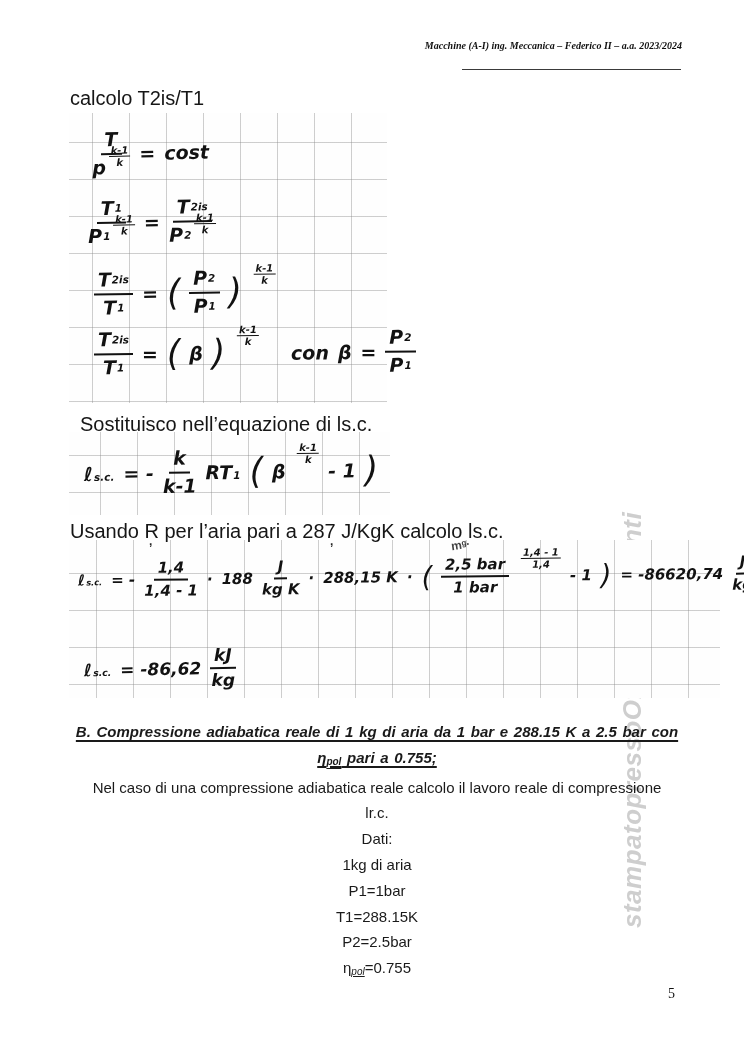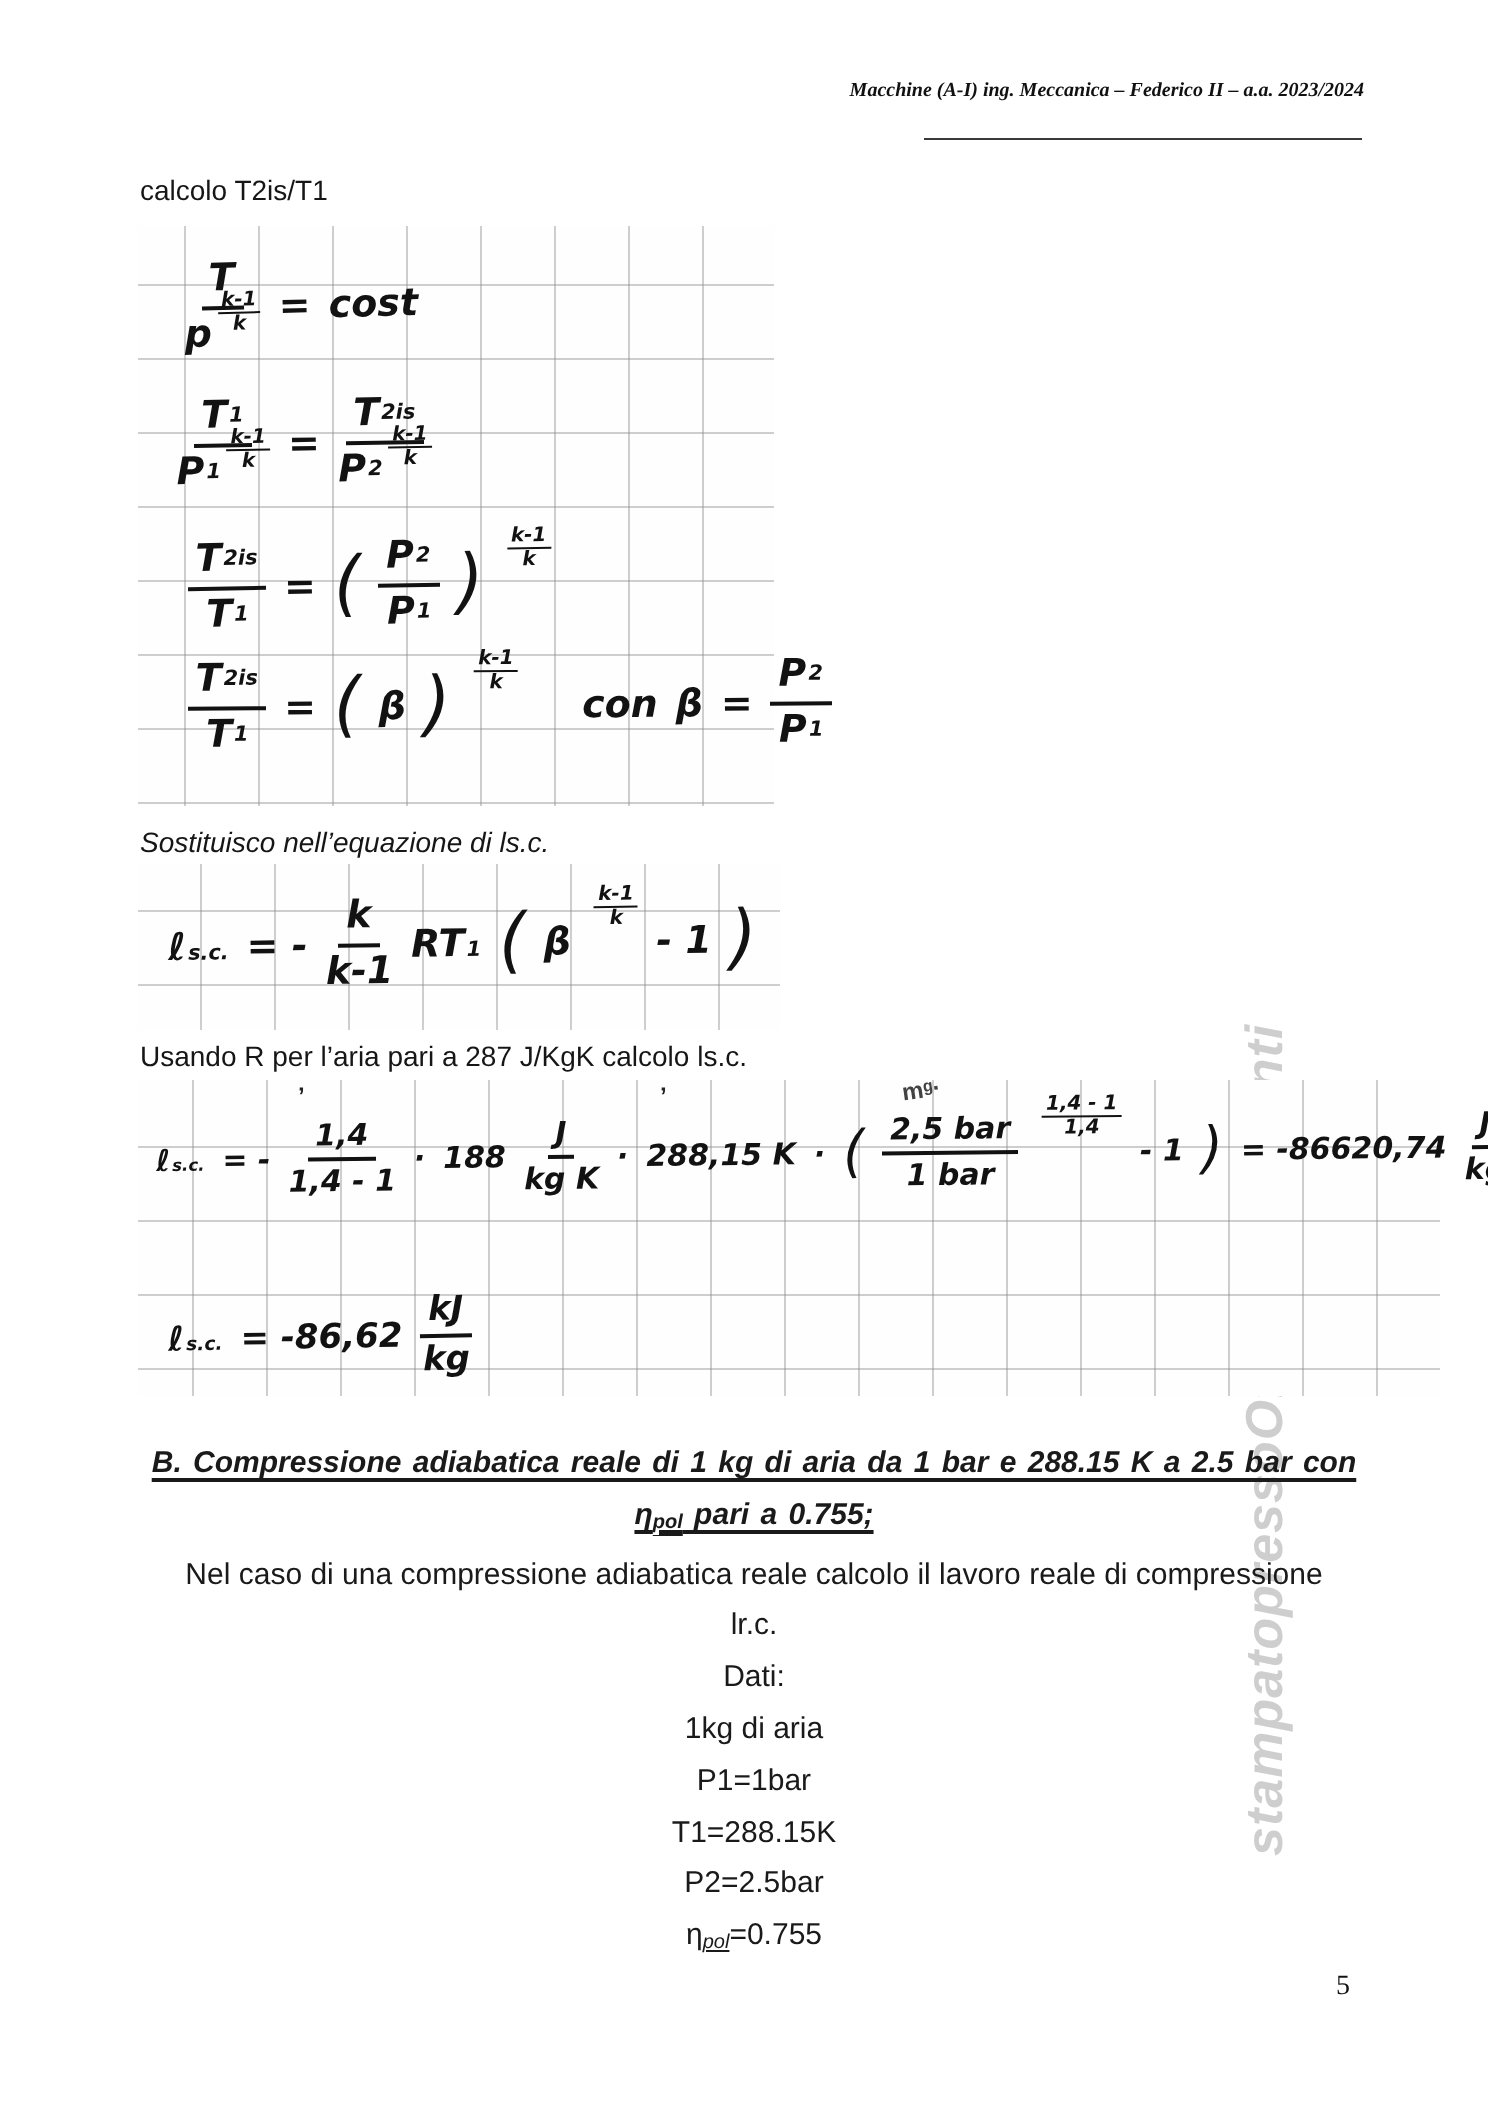--- a/index.html
+++ b/index.html
@@ -11,23 +11,23 @@
 
   
   .header-text{
     top:40px;right:62px;
     font-family:"Liberation Serif",serif;font-style:italic;font-weight:600;
     font-size:10px;color:#111;
   }
   .header-rule{top:69px;left:462px;width:219px;height:1px;background:#3a3a3a;}
 
   
-  .typed{font-size:14px;color:#161616;}
+  .typed{font-size:20px;color:#161616;}
   .calc-title{top:87px;left:70px;}
-  .note-1{top:413px;left:70px;font-style:italic;}
+  .note-1{top:413px;left:80px;}
   .note-2{top:520px;left:70px;text-align:right;}
 
   
   .grid{
     background-color:#fefefe;
     background-image:
       linear-gradient(to right, rgba(140,140,140,.42) 1px, transparent 1px),
       linear-gradient(to bottom, rgba(140,140,140,.42) 1px, transparent 1px);
     background-size:37px 37px;
   }

